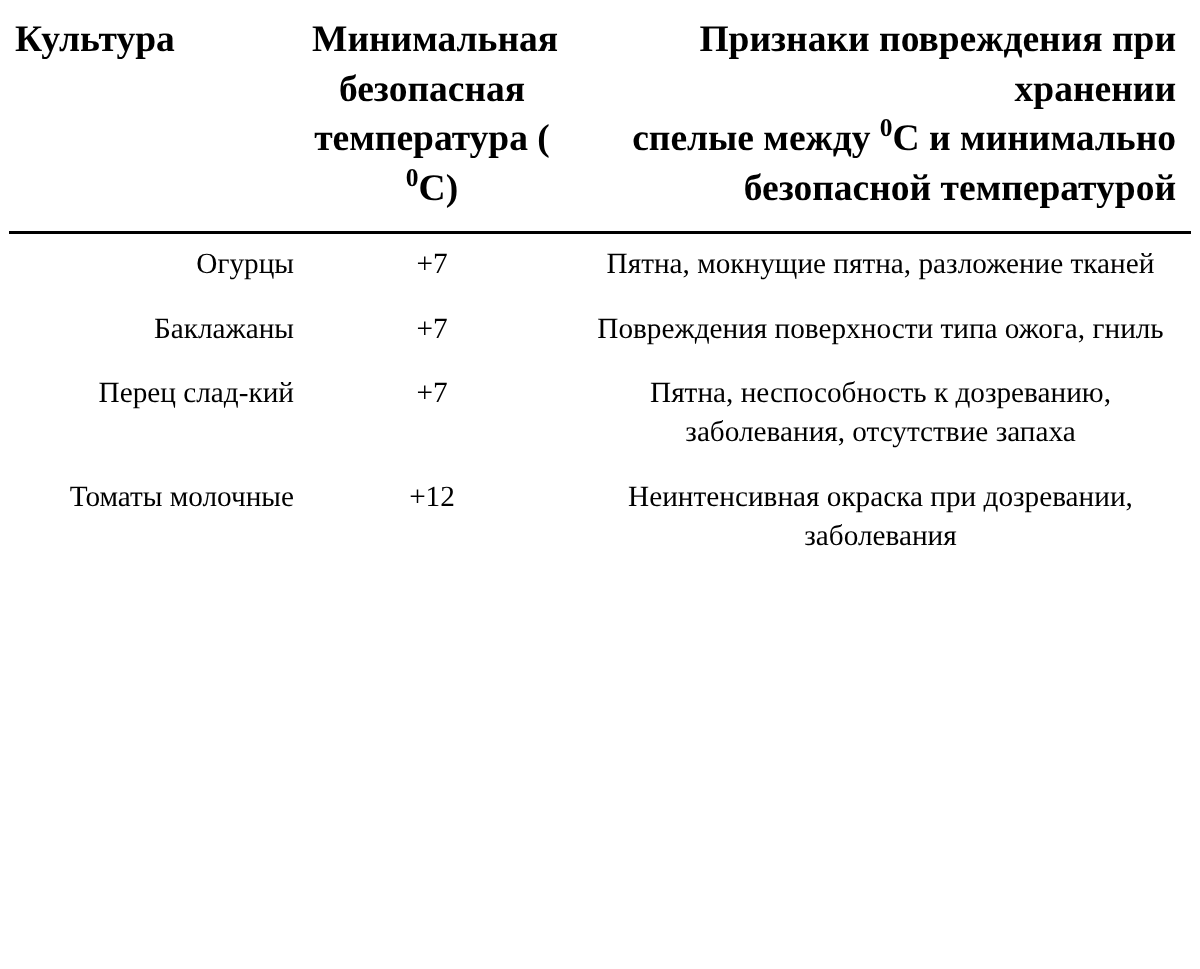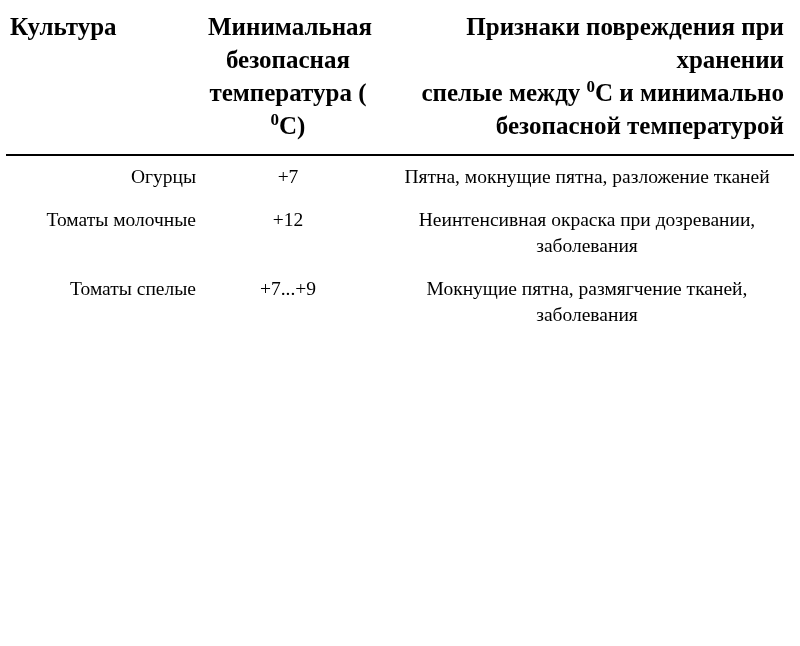--- a/index.html
+++ b/index.html
@@ -110,24 +110,29 @@
         </th>
       </tr>
     </thead>
     <tbody>
       <tr>
         <td class="cell-crop">Огурцы</td>
         <td class="cell-temp">+7</td>
         <td class="cell-signs">Пятна, мокнущие пятна, разложение тканей</td>
       </tr>
       <tr>
+        <td class="cell-crop">Баклажаны</td>
+        <td class="cell-temp">+7</td>
+        <td class="cell-signs">Повреждения поверхности типа ожога, гниль</td>
+      </tr>
+      <tr>
+        <td class="cell-crop">Перец слад-кий</td>
+        <td class="cell-temp">+7</td>
+        <td class="cell-signs">Пятна, неспособность к дозреванию, заболевания, отсутствие запаха</td>
+      </tr>
+      <tr>
         <td class="cell-crop">Томаты молочные</td>
         <td class="cell-temp">+12</td>
         <td class="cell-signs">Неинтенсивная окраска при дозревании, заболевания</td>
-      </tr>
-      <tr>
-        <td class="cell-crop">Томаты спелые</td>
-        <td class="cell-temp">+7...+9</td>
-        <td class="cell-signs">Мокнущие пятна, размягчение тканей, заболевания</td>
       </tr>
     </tbody>
   </table>
 </div>
 
 </body></html>

